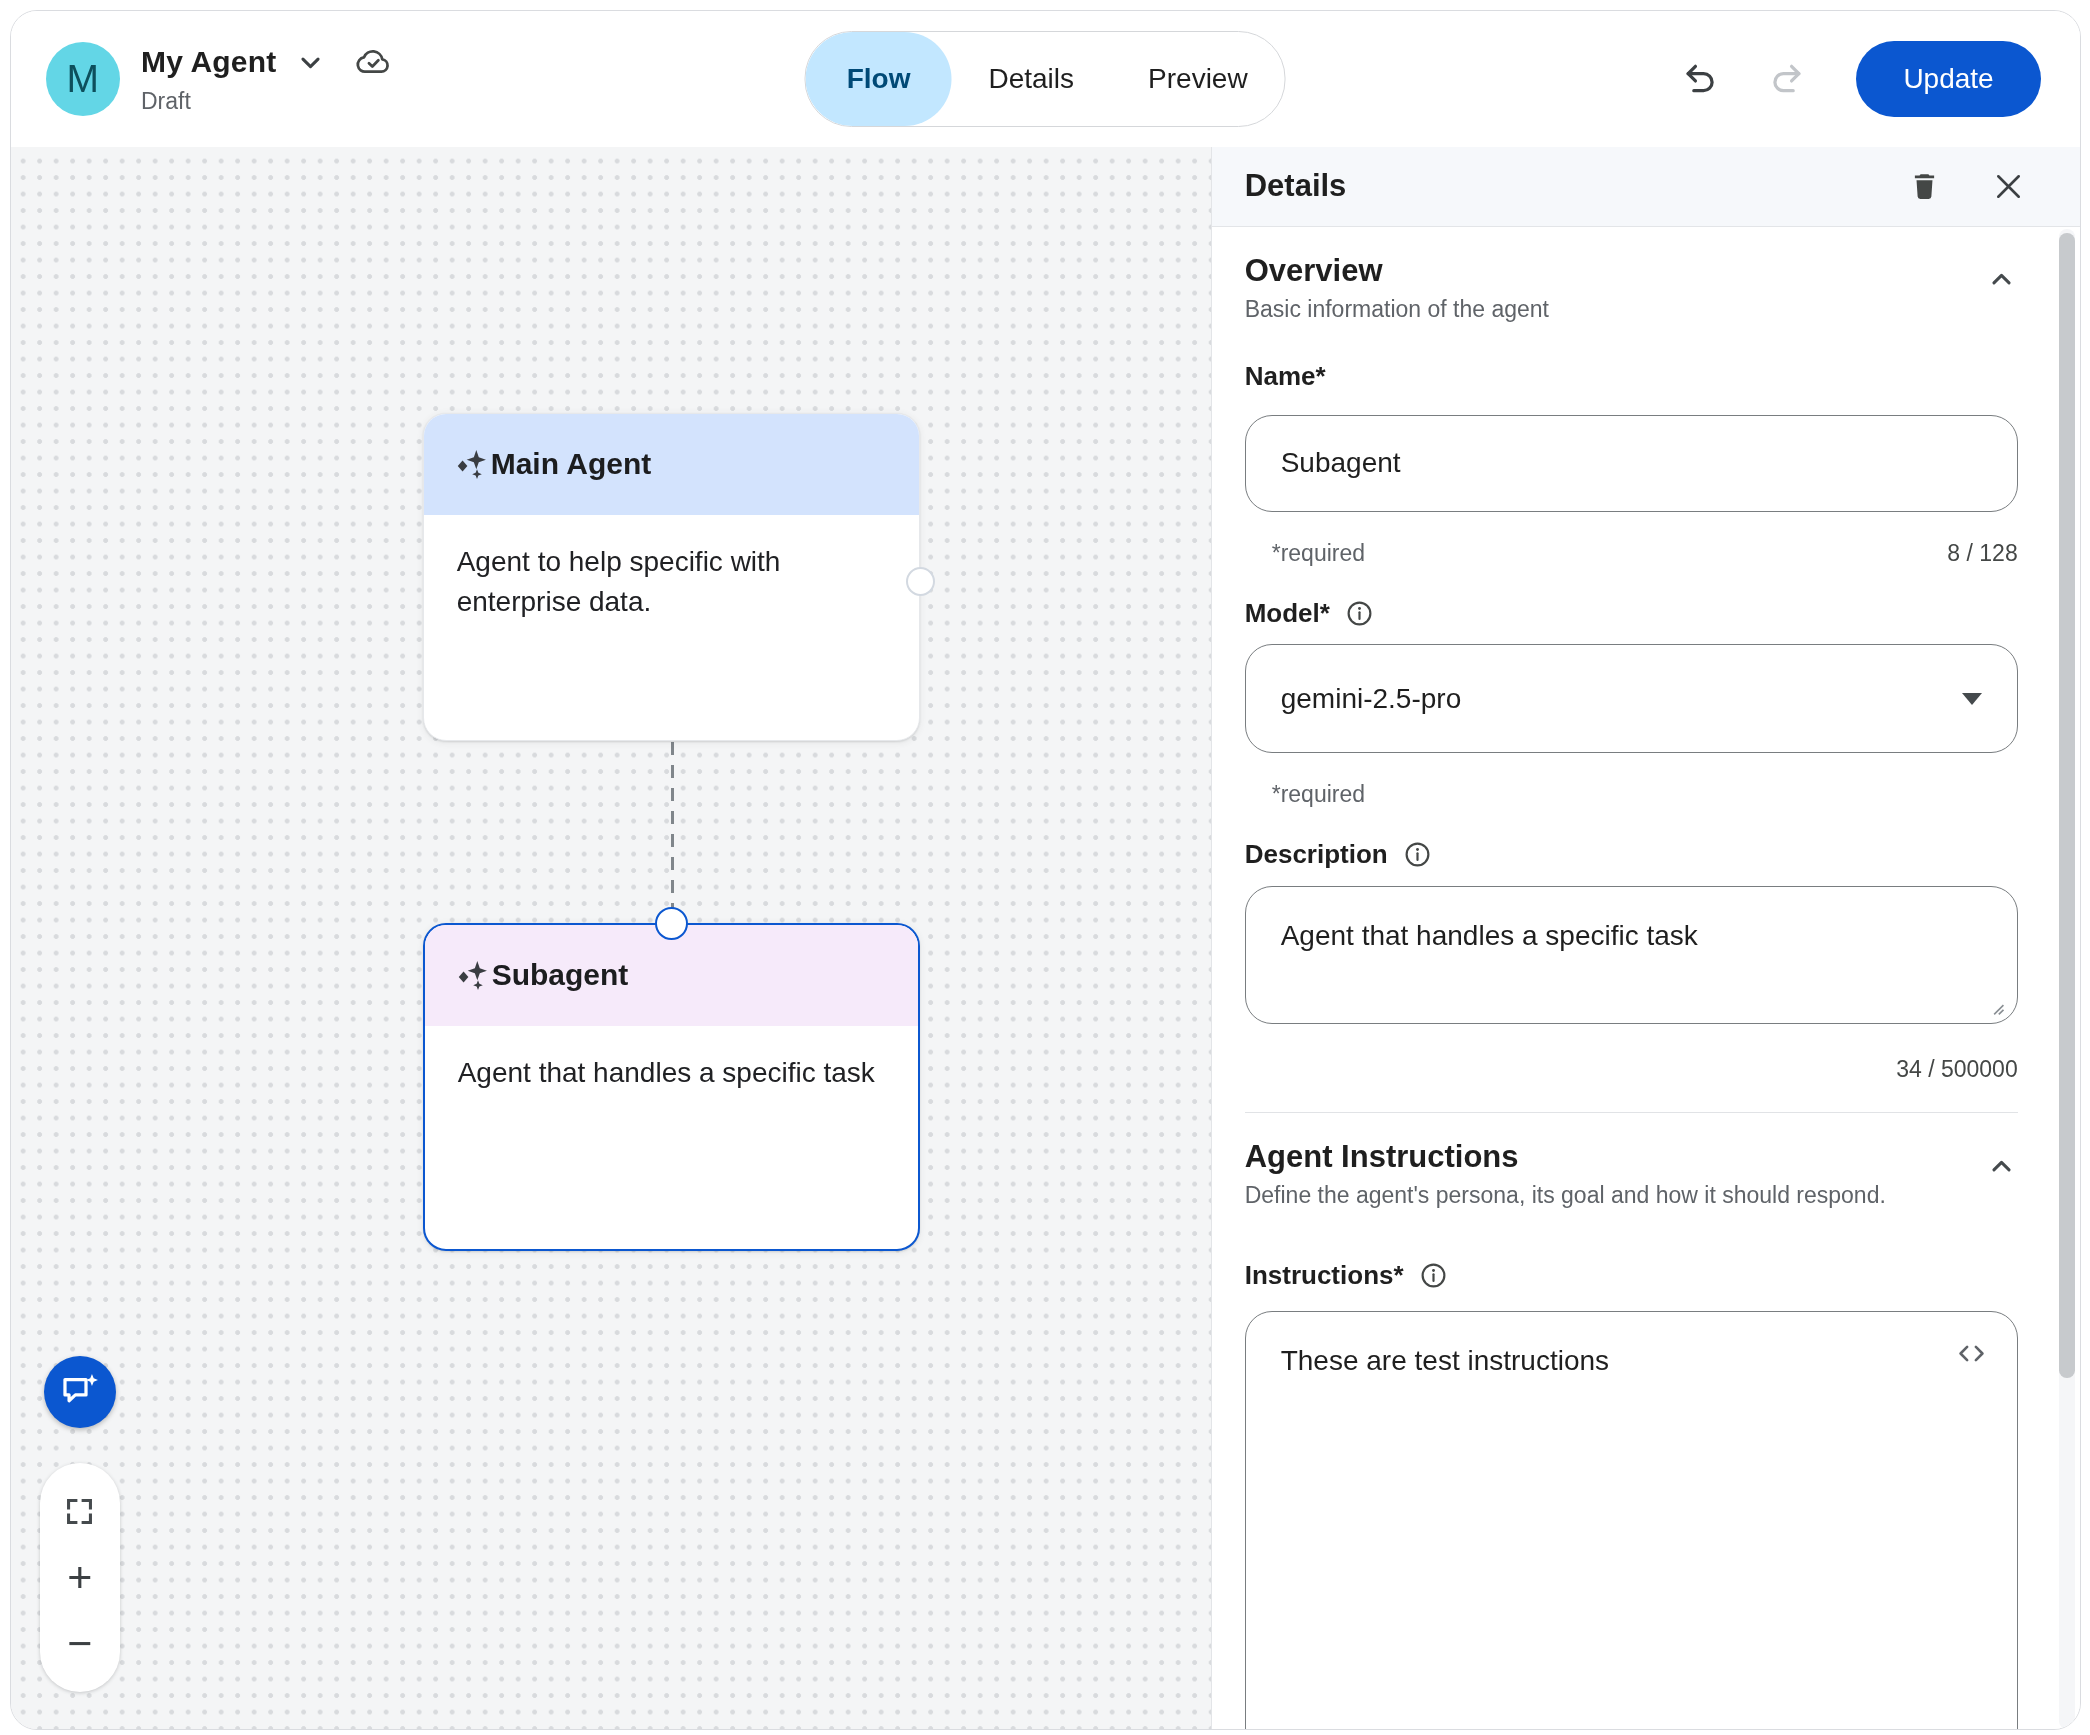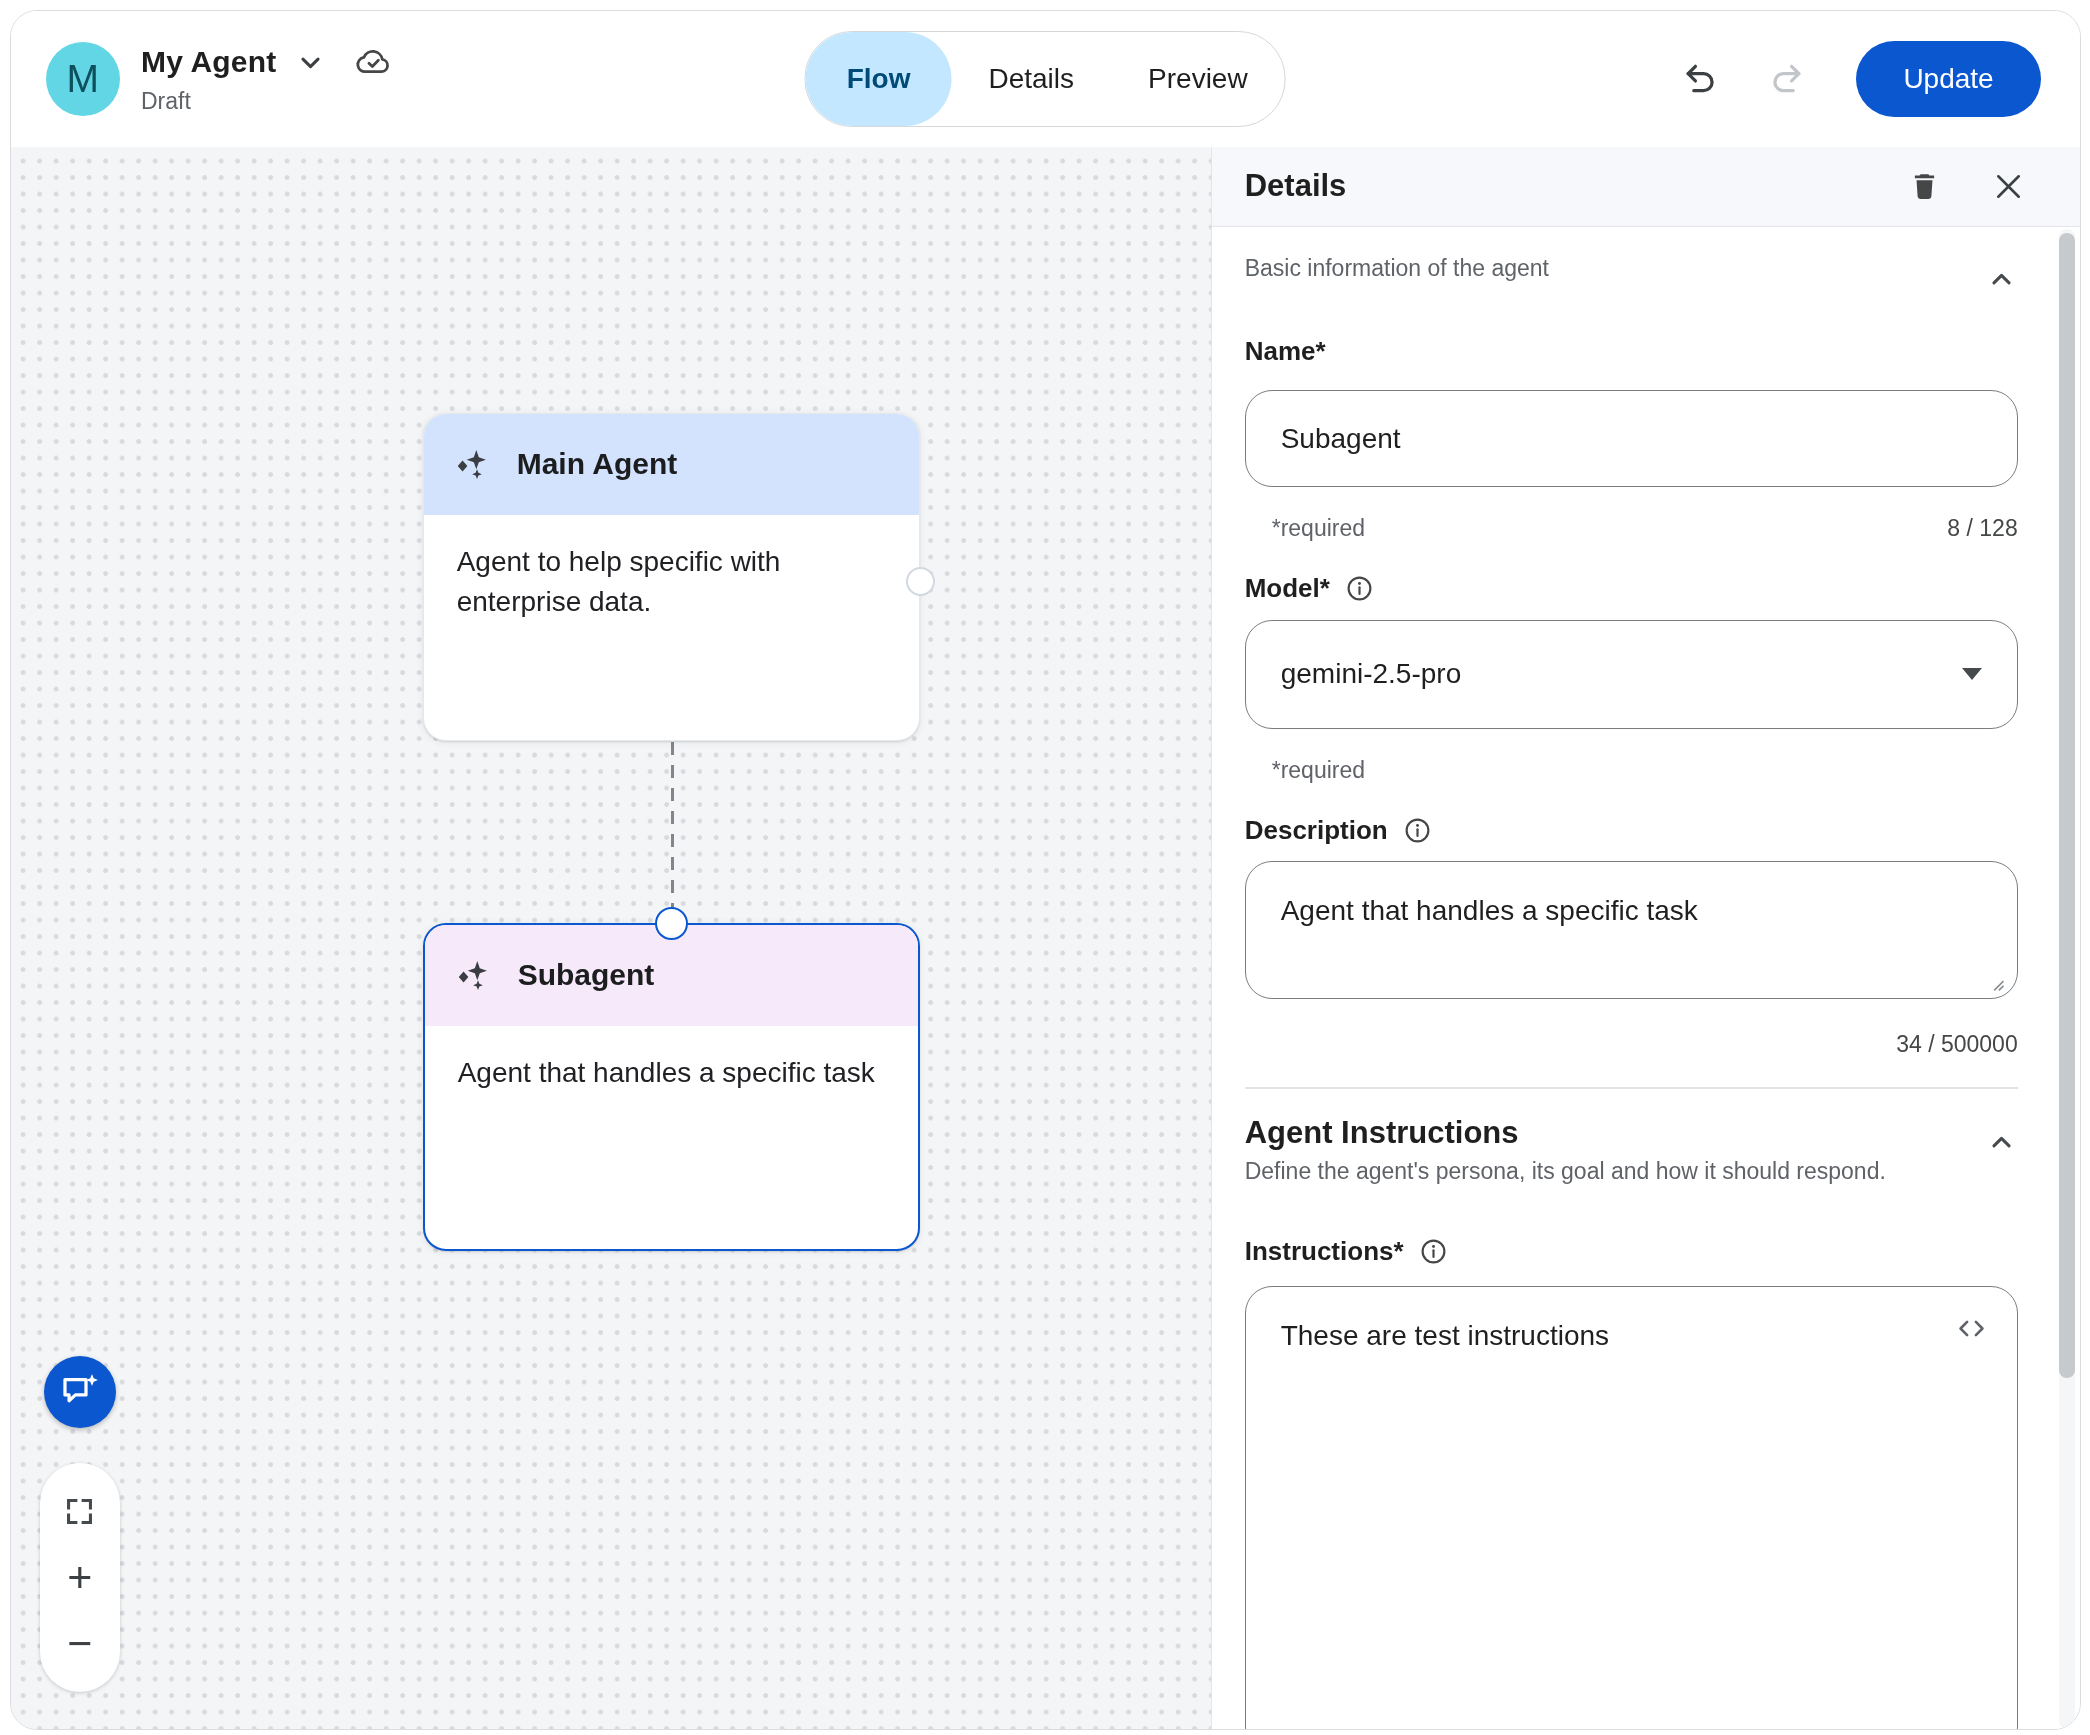--- a/index.html
+++ b/index.html
@@ -34,21 +34,21 @@
 
   
   .canvas { position:relative; width:1201px; flex:0 0 1201px; background:#f4f5f6; overflow:hidden;
     border-right:1.9px solid #e3e5e8;
     background-image:radial-gradient(circle, #d8dadd 2.1px, transparent 2.7px);
     background-size:16.5px 16.5px; background-position:3.9px 5.8px; }
 
   .node { position:absolute; width:497px; height:328px; border-radius:23px; background:#fff;
     border:1px solid #e6e8eb; box-shadow:0 1px 1.9px rgba(60,64,67,.14), 0 1.9px 7.8px rgba(60,64,67,.08); overflow:hidden; }
   .node.selected { border:2.9px solid #0b57d0; }
-  .node-header { height:101px; display:flex; align-items:center; gap:29px; padding:0 31px; }
+  .node-header { height:101px; display:flex; align-items:center; gap:3px; padding:0 31px; }
   .node-title { font-size:30px; font-weight:600; color:#1c1d1f; }
   .node-body { padding:27px 33px; font-size:28px; line-height:40px; color:#202124; }
 
   .edge { position:absolute; width:2.9px;
     background-image:repeating-linear-gradient(to bottom, #80868b 0 12.6px, transparent 12.6px 23px); }
   .port { position:absolute; background:#fff; border-radius:50%; }
   .port.side { width:29px; height:29px; border:2.4px solid #d3d9e1; }
   .port.top { width:33px; height:33px; border:2.9px solid #0b57d0; }
 
   .chat-fab { position:absolute; left:33px; top:1209px; width:72px; height:72px; border-radius:50%;
@@ -219,20 +219,21 @@
             </svg>
           </button>
         </span>
       </div>
 
       <div class="panel-body">
 
         
         <div class="section-head">
           <div class="section-titles">
+            <div class="section-heading">Overview</div>
             <div class="section-sub">Basic information of the agent</div>
           </div>
           <button class="collapse-btn">
             <svg width="33" height="33" viewBox="0 0 24 24">
               <path d="M6.5 14.5 L12 9 L17.5 14.5" fill="none" stroke="#454a4d" stroke-width="2.2" stroke-linecap="round" stroke-linejoin="round"></path>
             </svg>
           </button>
         </div>
 
         

